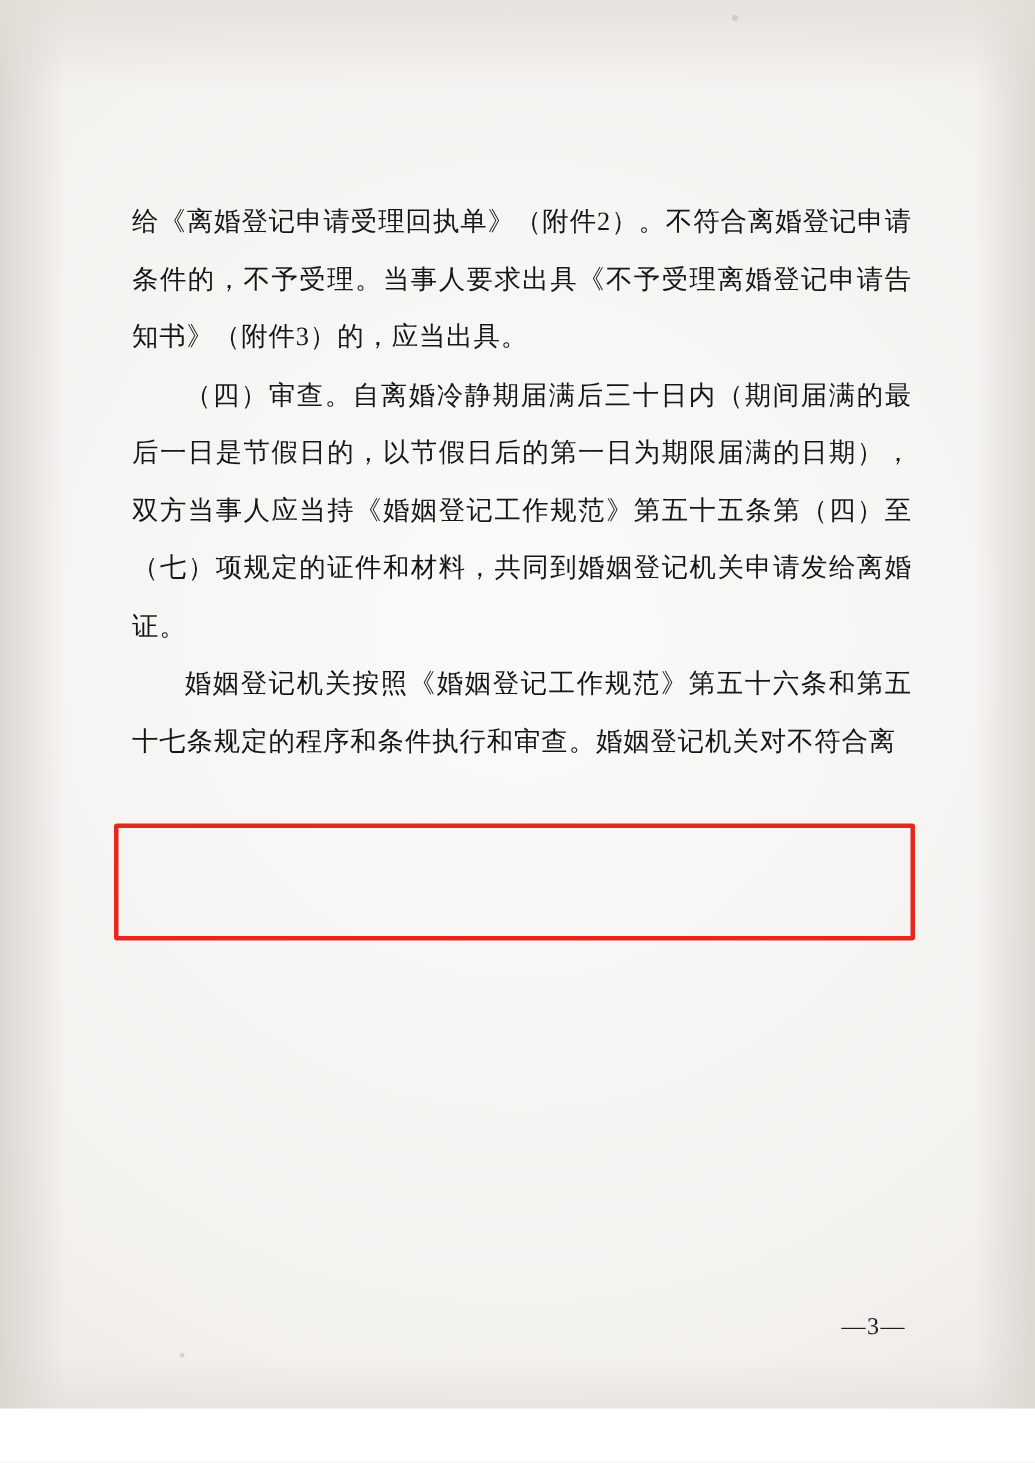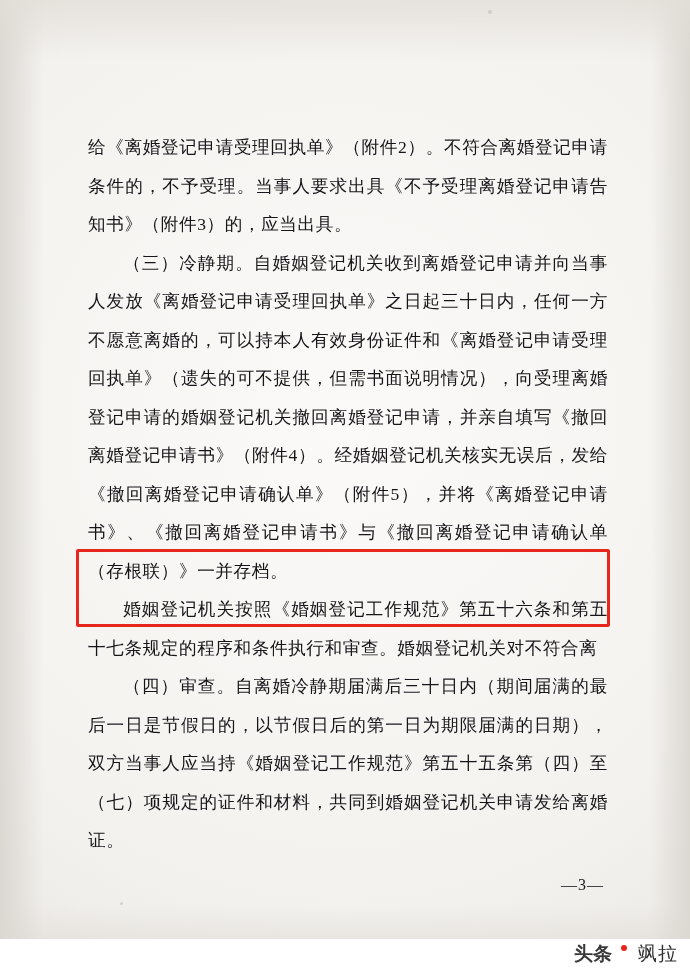--- a/index.html
+++ b/index.html
@@ -160,32 +160,24 @@
   <div class="paper-edge-left"></div>
   <div class="paper-edge-right"></div>
   <div class="paper-edge-top"></div>
   <div class="paper-edge-bottom"></div>
 
   <div class="speck" style="left:488px; top:10px; width:4px; height:4px;"></div>
   <div class="speck" style="left:120px; top:902px; width:3px; height:3px;"></div>
 
   <div class="doc-body">
     <p class="para">给《离婚登记申请受理回执单》（附件2）。不符合离婚登记申请条件的，不予受理。当事人要求出具《不予受理离婚登记申请告知书》（附件3）的，应当出具。</p>
-    <p class="para indent">（三）冷静期。自婚姻登记机关收到离婚登记申请并向当事人发放《离婚登记申请受理回执单》之日起三十日内，任何一方不愿意离婚的，可以持本人有效身份证件和《离婚登记申请受理回执单》（遗失的可不提供，但需书面说明情况），向受理离婚登记申请的婚姻登记机关撤回离婚登记申请，并亲自填写《撤回离婚登记申请书》（附件4）。经婚姻登记机关核实无误后，发给《撤回离婚登记申请确认单》（附件5），并将《离婚登记申请书》、《撤回离婚登记申请书》与《撤回离婚登记申请确认单（存根联）》一并存档。</p>
+    <p class="para indent">（四）审查。自离婚冷静期届满后三十日内（期间届满的最后一日是节假日的，以节假日后的第一日为期限届满的日期），双方当事人应当持《婚姻登记工作规范》第五十五条第（四）至（七）项规定的证件和材料，共同到婚姻登记机关申请发给离婚证。</p>
     <p class="para indent">婚姻登记机关按照《婚姻登记工作规范》第五十六条和第五十七条规定的程序和条件执行和审查。婚姻登记机关对不符合离</p>
-    <p class="para indent">（四）审查。自离婚冷静期届满后三十日内（期间届满的最后一日是节假日的，以节假日后的第一日为期限届满的日期），双方当事人应当持《婚姻登记工作规范》第五十五条第（四）至（七）项规定的证件和材料，共同到婚姻登记机关申请发给离婚证。</p>
   </div>
 
   <div class="red-box"></div>
 
   <div class="page-number">—3—</div>
 
   <div class="bottom-strip"></div>
 
-  <div class="watermark">
-    <span class="wm-logo">
-      <span>头条</span>
-    </span>
-    <span class="wm-dot"></span>
-    <span class="wm-name">飒拉</span>
-  </div>
 
 </div>
 
 </body></html>

